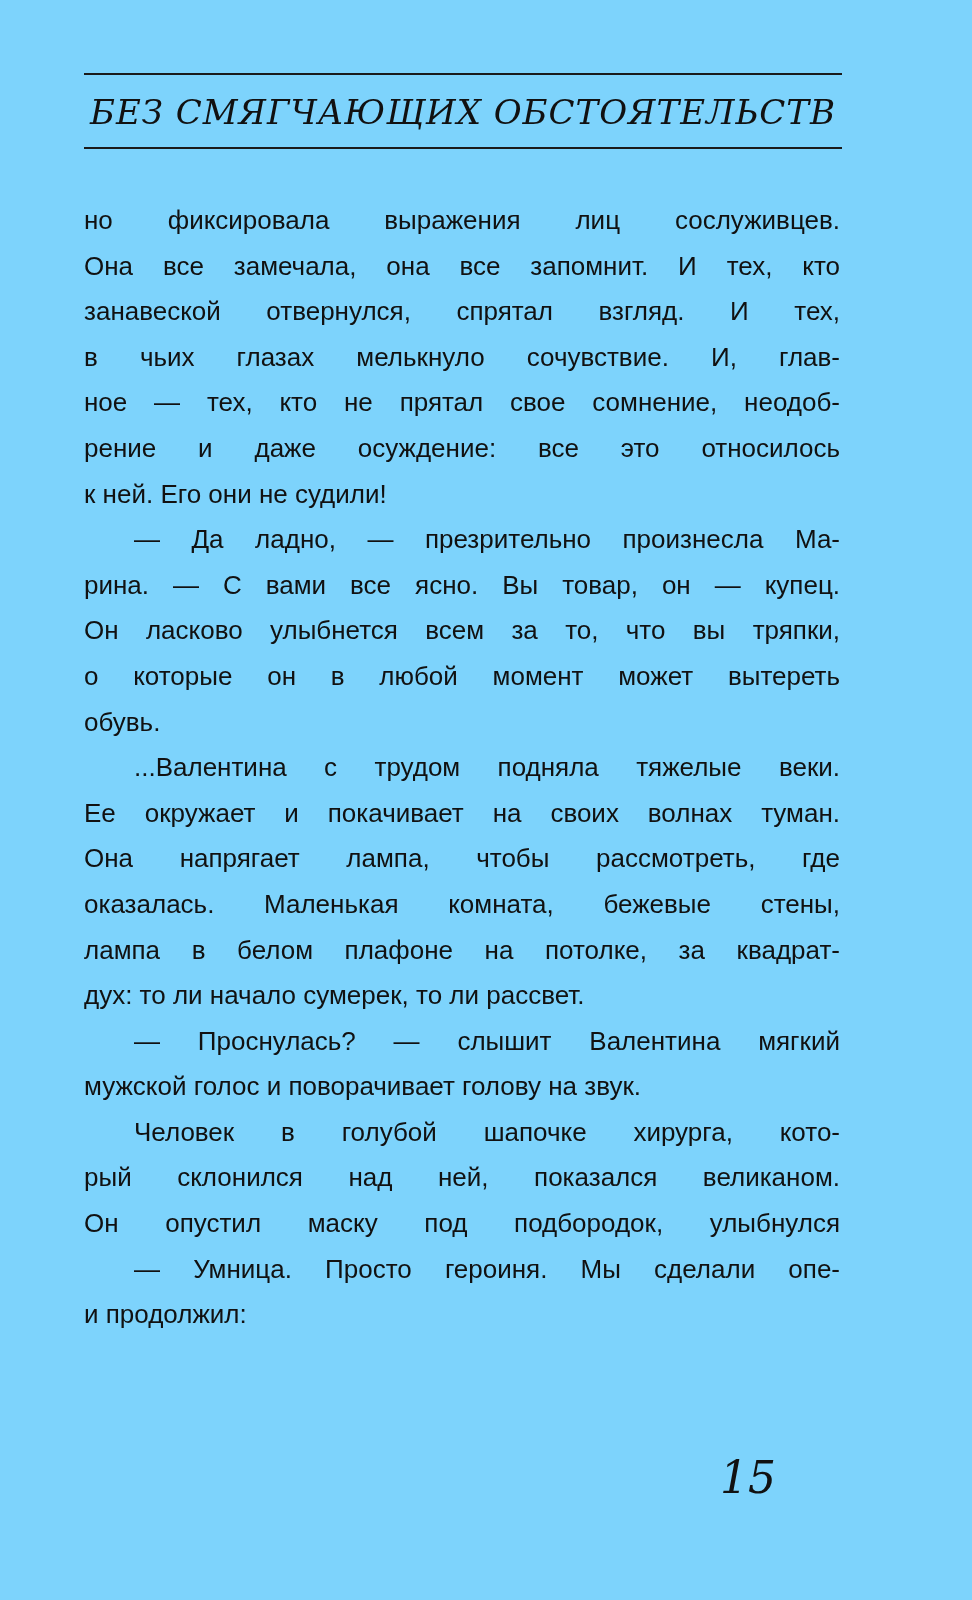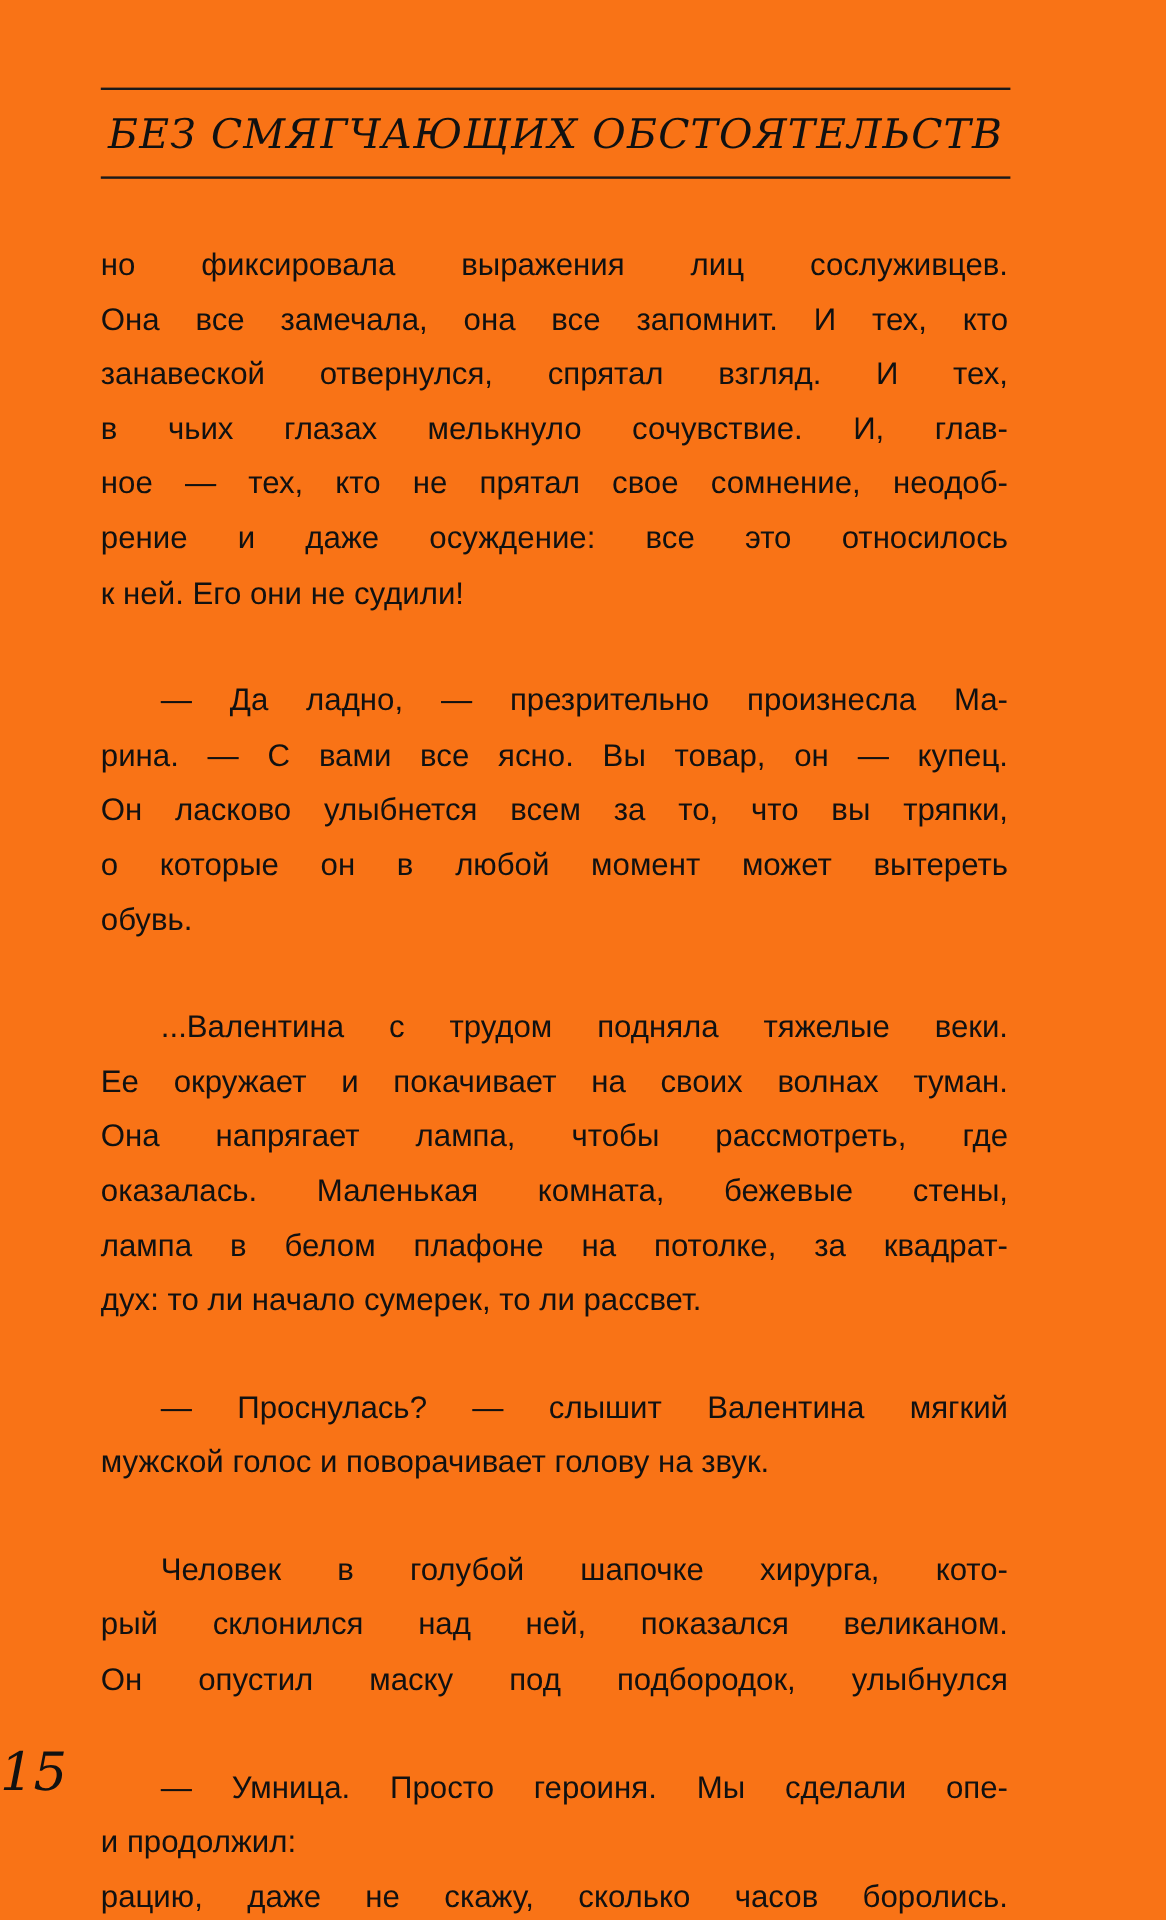--- a/index.html
+++ b/index.html
@@ -11,21 +11,21 @@
       width: 972px;
       height: 1600px;
       position: relative;
       overflow: hidden;
     }
     .page {
       position: absolute;
       left: 0; top: 0;
       width: 972px;
       height: 1600px;
-      background: #f97316;
+      background: #7dd3fc;
     }
     .rule {
       position: absolute;
       left: 84px;
       width: 758px;
       height: 0;
       border-top: 2px solid #1a1a1a;
     }
     .rule.top { top: 73px; }
     .rule.bottom { top: 147px; }
@@ -58,28 +58,27 @@
       white-space: nowrap;
       text-align: justify;
       text-align-last: justify;
       overflow: visible;
     }
     .line.last {
       text-align-last: left;
     }
     .line.indent {
       padding-left: 50px;
-      margin-top: 44px;
     }
     .page-number {
       position: absolute;
       left: 0;
       width: 776px;
       top: 1448px;
-      text-align: left;
+      text-align: right;
       font-family: "DejaVu Serif", "Liberation Serif", serif;
       font-style: italic;
       font-size: 44px;
       color: #111111;
       line-height: 60px;
     }
   </style>
 </head>
 <body>
 
@@ -112,17 +111,16 @@
 
     <div class="line indent">— Проснулась? — слышит Валентина мягкий</div>
     <div class="line last">мужской голос и поворачивает голову на звук.</div>
 
     <div class="line indent">Человек в голубой шапочке хирурга, кото-</div>
     <div class="line">рый склонился над ней, показался великаном.</div>
     <div class="line">Он опустил маску под подбородок, улыбнулся</div>
     <div class="line indent">— Умница. Просто героиня. Мы сделали опе-</div>
 
     <div class="line last">и продолжил:</div>
-    <div class="line">рацию, даже не скажу, сколько часов боролись.</div>
   </div>
 
   <div class="page-number">15</div>
 </div>
 
 </body></html>

